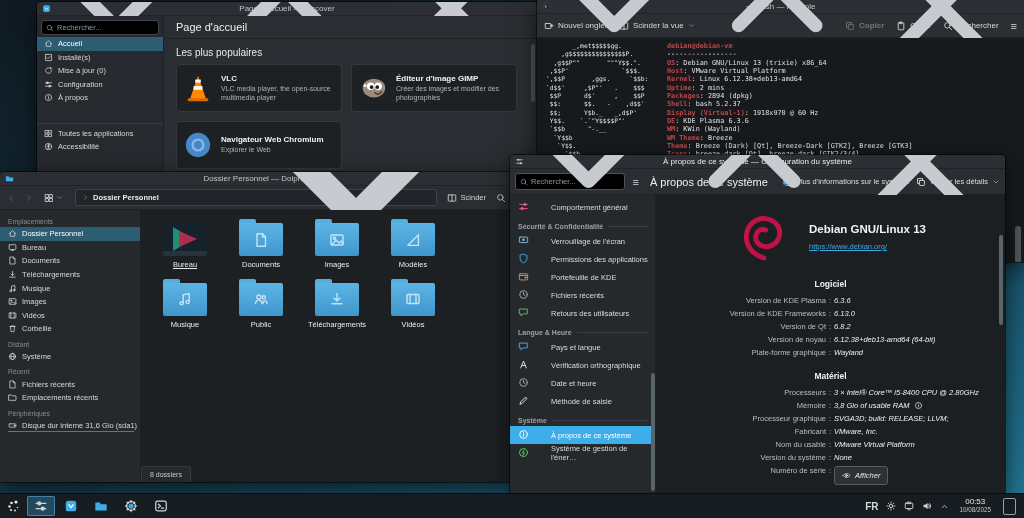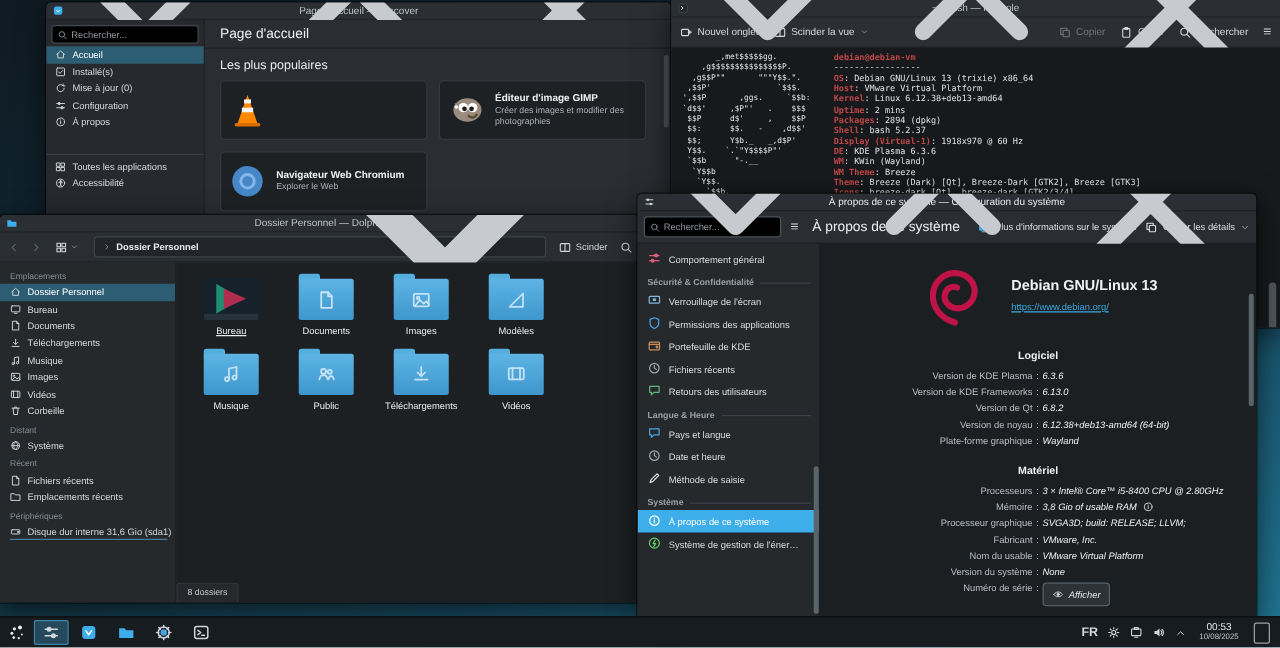--- a/index.html
+++ b/index.html
@@ -42,21 +42,21 @@
   .card .t{font-size:8px;font-weight:bold;color:#f0f2f3;line-height:10px;}
   .card .d{font-size:7px;color:#aeb3b7;line-height:8.5px;margin-top:1px;}
   .d-scroll{position:absolute;right:2px;top:28px;width:4px;height:58px;background:#4b5257;border-radius:2px;}
 
   
   #konsole{left:537px;top:0;width:487px;height:262px;z-index:2;border-radius:0 0 0 0;}
   #konsole .toolbar{height:23px;background:#2b2f33;border-bottom:1px solid #1f2327;display:flex;align-items:center;
        padding:0 7px;gap:12px;font-size:8px;color:#d6d9db;}
   .kbtn{display:flex;align-items:center;gap:4px;}
   .kbtn .icn{width:10px;height:10px;}
-  .kbtn.dis{opacity:.4;}
+  .kbtn.dis{opacity:.4;font-weight:bold;}
   #konsole .spacer{flex:1;}
   .term{position:relative;height:224px;background:#17191c;overflow:hidden;}
   .term pre{margin:0;font-family:"DejaVu Sans Mono","Liberation Mono",monospace;}
   .ascii{position:absolute;left:9px;top:4px;font-size:6.3px;line-height:8.35px;color:#e3e6e8;}
   .fetch{position:absolute;left:130px;top:4px;font-size:6.8px;line-height:8.35px;color:#dfe2e4;
        font-family:"DejaVu Sans Mono","Liberation Mono",monospace;white-space:pre;}
   .fetch .rk{color:#bf4747;font-weight:bold;}
   .fetch .sep{color:#dfe2e4;}
   .k-scroll{position:absolute;right:3px;top:188px;width:6px;height:68px;background:#4e565c;border-radius:3px;}
 
@@ -100,21 +100,21 @@
   #settings .headerbar{height:25px;background:#2a2e33;border-bottom:1px solid #1d2125;display:flex;align-items:center;
        padding:0 5px;gap:7px;}
   #settings .headerbar .searchbox{margin:0;width:112px;height:15px;border-color:#4a5157;}
   .burger{font-size:11px;color:#d6dadc;line-height:10px;}
   .h-title{font-size:11px;color:#eef0f1;margin-left:4px;white-space:nowrap;}
   .hbtn{display:flex;align-items:center;gap:4px;font-size:7.5px;color:#dcdfe1;white-space:nowrap;}
   .hbtn .icn{width:10px;height:10px;}
   .hbtn .mini{width:8px;height:8px;color:#aeb4b8;}
   #settings .body{display:flex;height:303px;}
   #settings .side{width:145px;background:#26292c;border-right:1px solid #1d2125;padding-top:3px;position:relative;overflow:hidden;}
-  .s-item{height:18px;display:flex;align-items:center;gap:6px;padding:0 6px 0 8px;font-size:7.5px;color:#d9dcde;}
+  .s-item{height:18px;display:flex;align-items:center;gap:22px;padding:0 6px 0 8px;font-size:7.5px;color:#d9dcde;}
   .s-item .icn{width:11px;height:11px;}
   .s-item.sel{background:#3daee9;color:#fff;}
   .s-item .flex{flex:1;}
   .s-item .chev{width:7px;height:7px;color:#9aa1a5;}
   .s-sect{display:flex;align-items:center;gap:5px;margin:7px 6px 2px 8px;font-size:7px;font-weight:bold;color:#9aa1a6;white-space:nowrap;}
   .s-sect:after{content:"";flex:1;height:1px;background:#3a4045;}
   .s-scroll{position:absolute;right:1px;top:178px;width:4px;height:118px;background:#5a646b;border-radius:2px;}
   #settings .content{flex:1;background:#1c1f22;position:relative;overflow:hidden;}
   .hero{display:flex;align-items:center;justify-content:center;margin-top:14px;gap:18px;}
   .hero .logo{width:56px;height:58px;}
@@ -263,20 +263,24 @@
         <div class="pagehead">Page d'accueil</div>
         <div class="d-section">Les plus populaires</div>
         <div class="cards" id="discover-cards">
             <div class="card">
               <span class="appicon"><svg viewBox="0 0 32 32">
                   <polygon points="16,3 25,29 7,29" fill="#ff8800"></polygon>
                   <rect x="11.2" y="14" width="9.6" height="4" fill="#f4f4f2"></rect>
                   <rect x="13" y="7" width="6" height="3.4" fill="#f4f4f2"></rect>
                   <rect x="5" y="27" width="22" height="3" rx="1.5" fill="#d86c00"></rect>
                 </svg></span>
+              <span>
+                <div class="t">VLC</div>
+                <div class="d">VLC media player, the open-source multimedia player</div>
+              </span>
             </div>
             <div class="card">
               <span class="appicon"><svg viewBox="0 0 32 32">
                   <ellipse cx="17" cy="16" rx="12" ry="10" fill="#9a8c7d"></ellipse>
                   <path d="M6 10l6 3-4 4z" fill="#9a8c7d"></path>
                   <circle cx="13.5" cy="14" r="4" fill="#fff"></circle>
                   <circle cx="21.5" cy="14" r="4" fill="#fff"></circle>
                   <circle cx="14.5" cy="15" r="2" fill="#1a1a1a"></circle>
                   <circle cx="20.5" cy="15" r="2" fill="#1a1a1a"></circle>
                   <circle cx="7.5" cy="13.5" r="1.5" fill="#fff"></circle>
@@ -825,20 +829,28 @@
             <span class="flex">Retours des utilisateurs</span>
           </div>
           <div class="s-sect">Langue &amp; Heure</div>
           <div class="s-item">
             <span style="color:#4ba6e8"><span class="icn ">
                 <svg viewBox="0 0 16 16">
                   <path d="M2.5 3h11v7h-6l-3 3v-3h-2z"></path>
                 </svg>
               </span></span>
             <span class="flex">Pays et langue</span>
+          </div>
+          <div class="s-item">
+            <span style="color:#dfe3e5"><span class="icn ">
+                <svg viewBox="0 0 16 16">
+                  <path d="M4 13L8 3l4 10M5.6 9.4h4.8"></path>
+                </svg>
+              </span></span>
+            <span class="flex">Vérification orthographique</span>
           </div>
           <div class="s-item">
             <span style="color:#9fa8ad"><span class="icn ">
                 <svg viewBox="0 0 16 16">
                   <circle cx="8" cy="8" r="5.5"></circle>
                   <path d="M8 4.8V8l2.3 1.6"></path>
                 </svg>
               </span></span>
             <span class="flex">Date et heure</span>
           </div>

